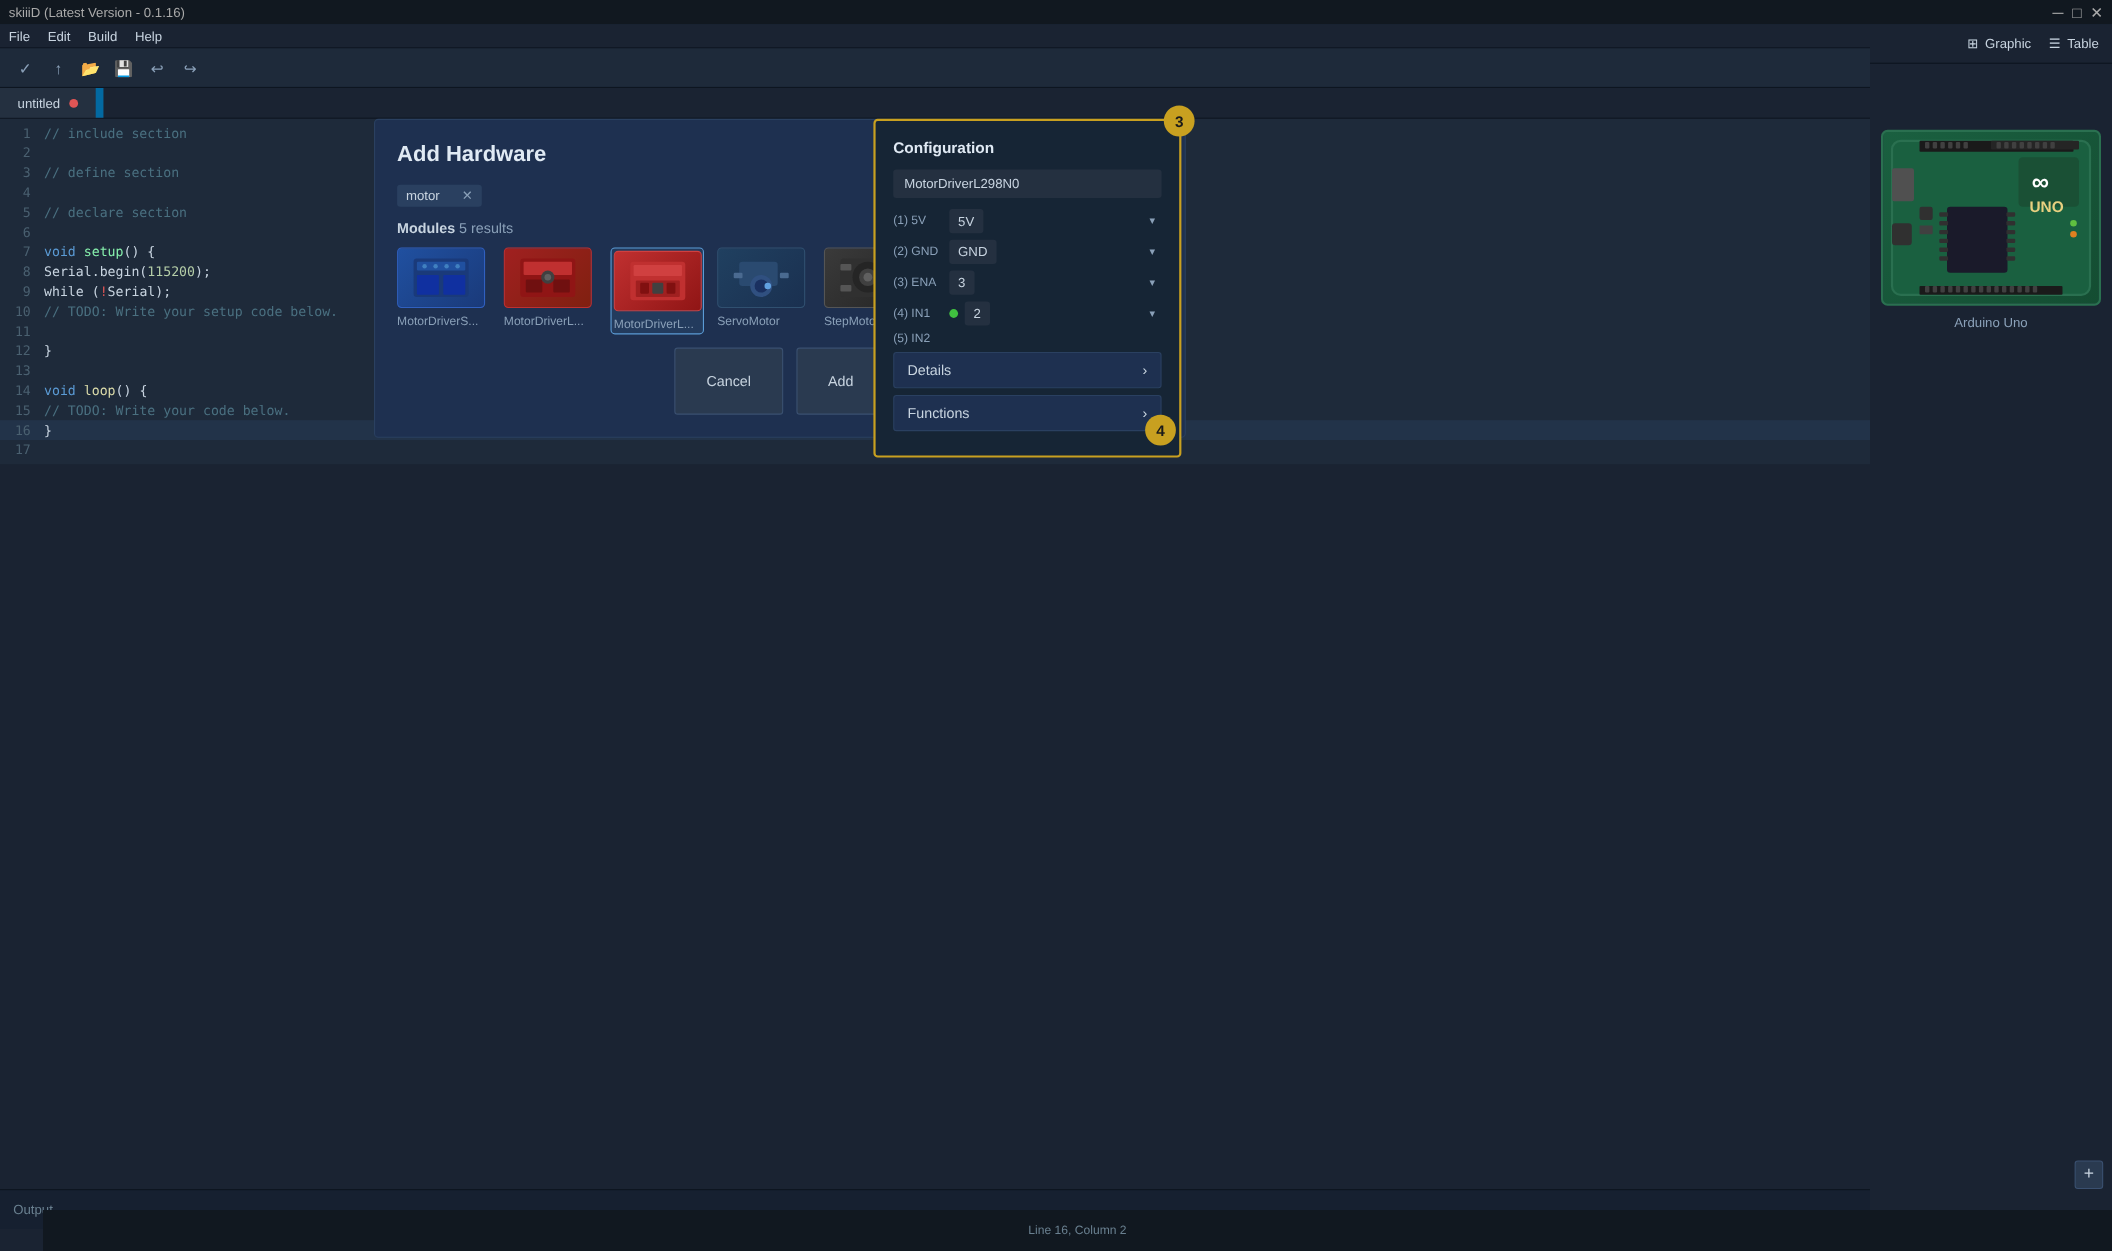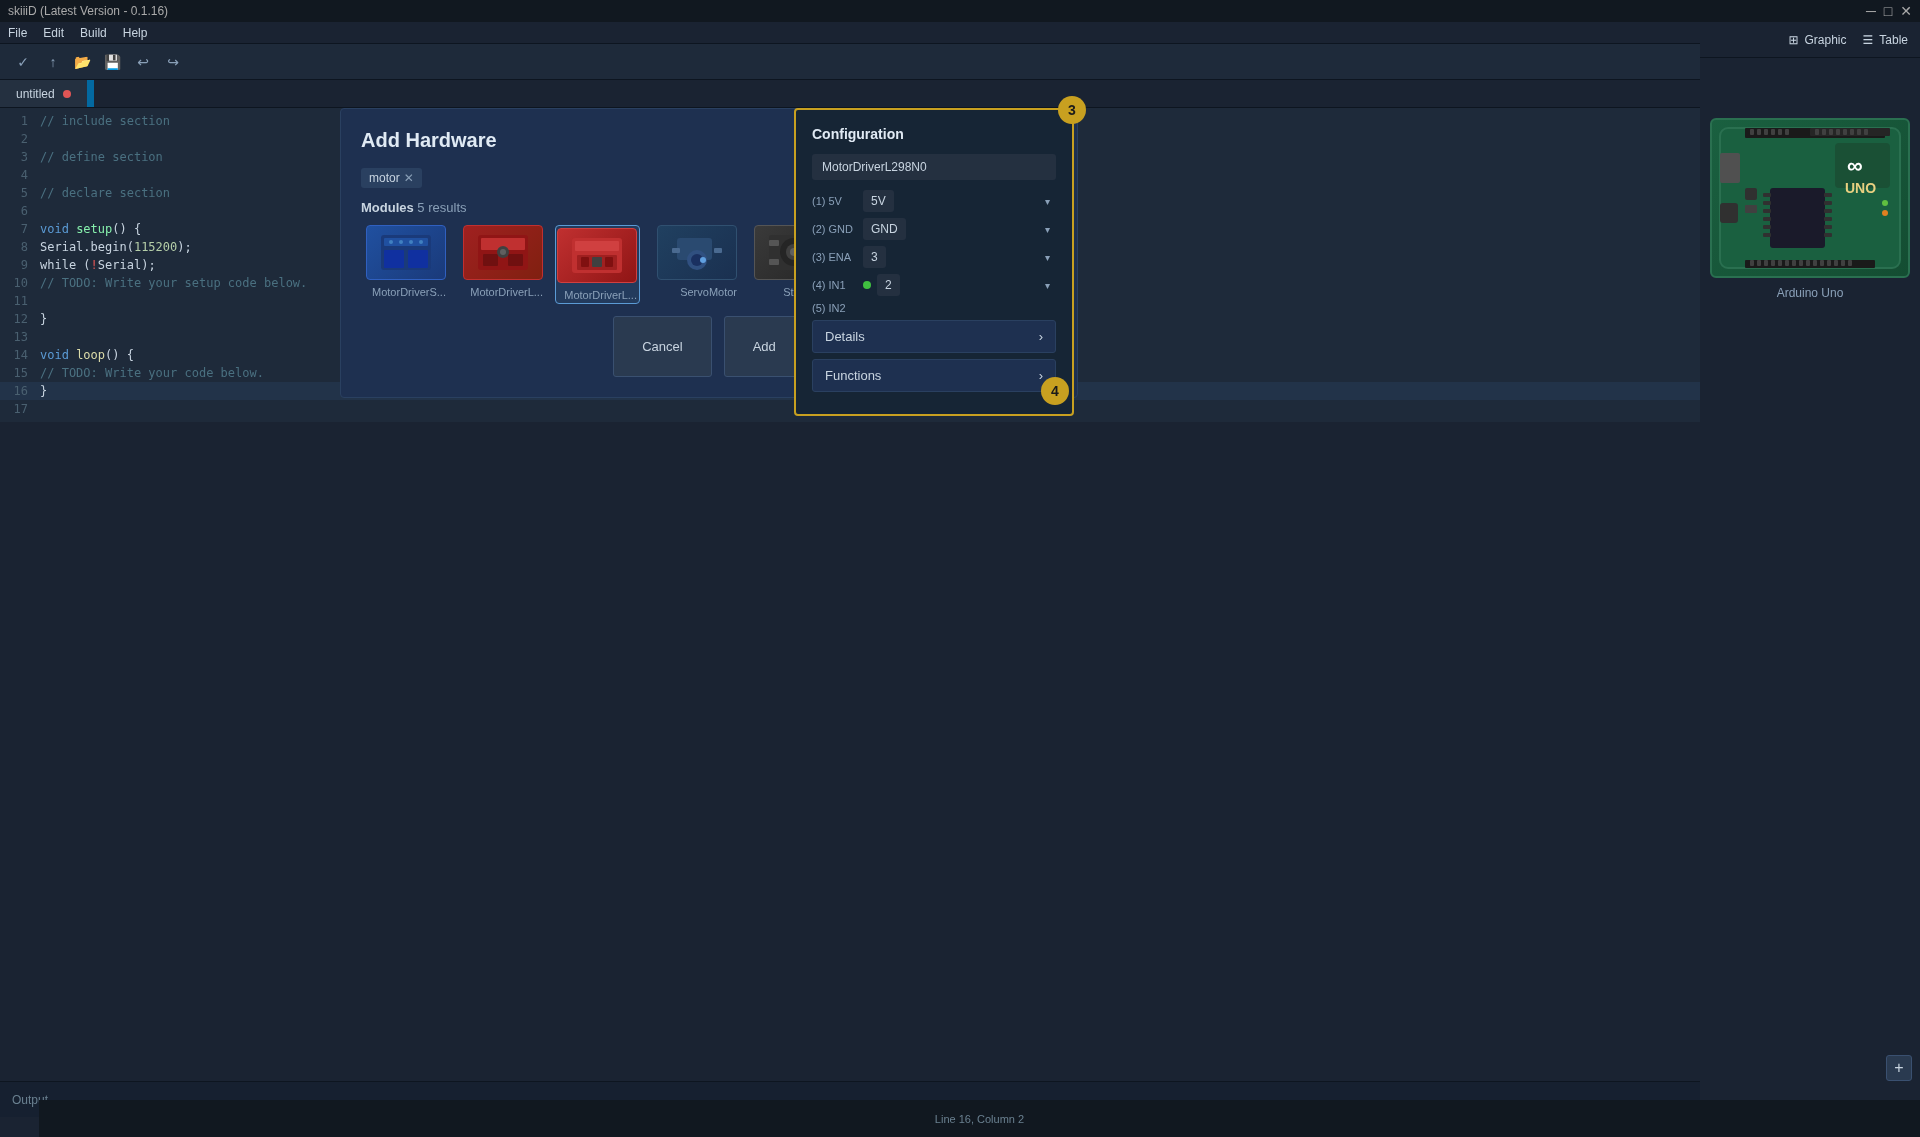--- a/index.html
+++ b/index.html
@@ -190,21 +190,21 @@
       margin-bottom: 12px;
     }
     .tag {
       display: inline-flex;
       align-items: center;
       background: #2a4060;
       color: #c8d4e0;
       padding: 3px 8px;
       border-radius: 3px;
       font-size: 12px;
-      gap: 4px;
+      gap: 20px;
     }
     .tag-x {
       cursor: pointer;
       color: #8aa0b8;
     }
 
     .modules-section {
       margin-bottom: 12px;
     }
     .modules-header {
@@ -215,21 +215,21 @@
     .modules-header strong {
       color: #c8d4e0;
     }
     .modules-grid {
       display: flex;
       gap: 12px;
     }
     .module-item {
       display: flex;
       flex-direction: column;
-      align-items: flex-end;
+      align-items: flex-start;
       cursor: pointer;
       width: 85px;
     }
     .module-thumb {
       width: 80px;
       height: 55px;
       border-radius: 4px;
       margin-bottom: 6px;
       display: flex;
       align-items: center;

